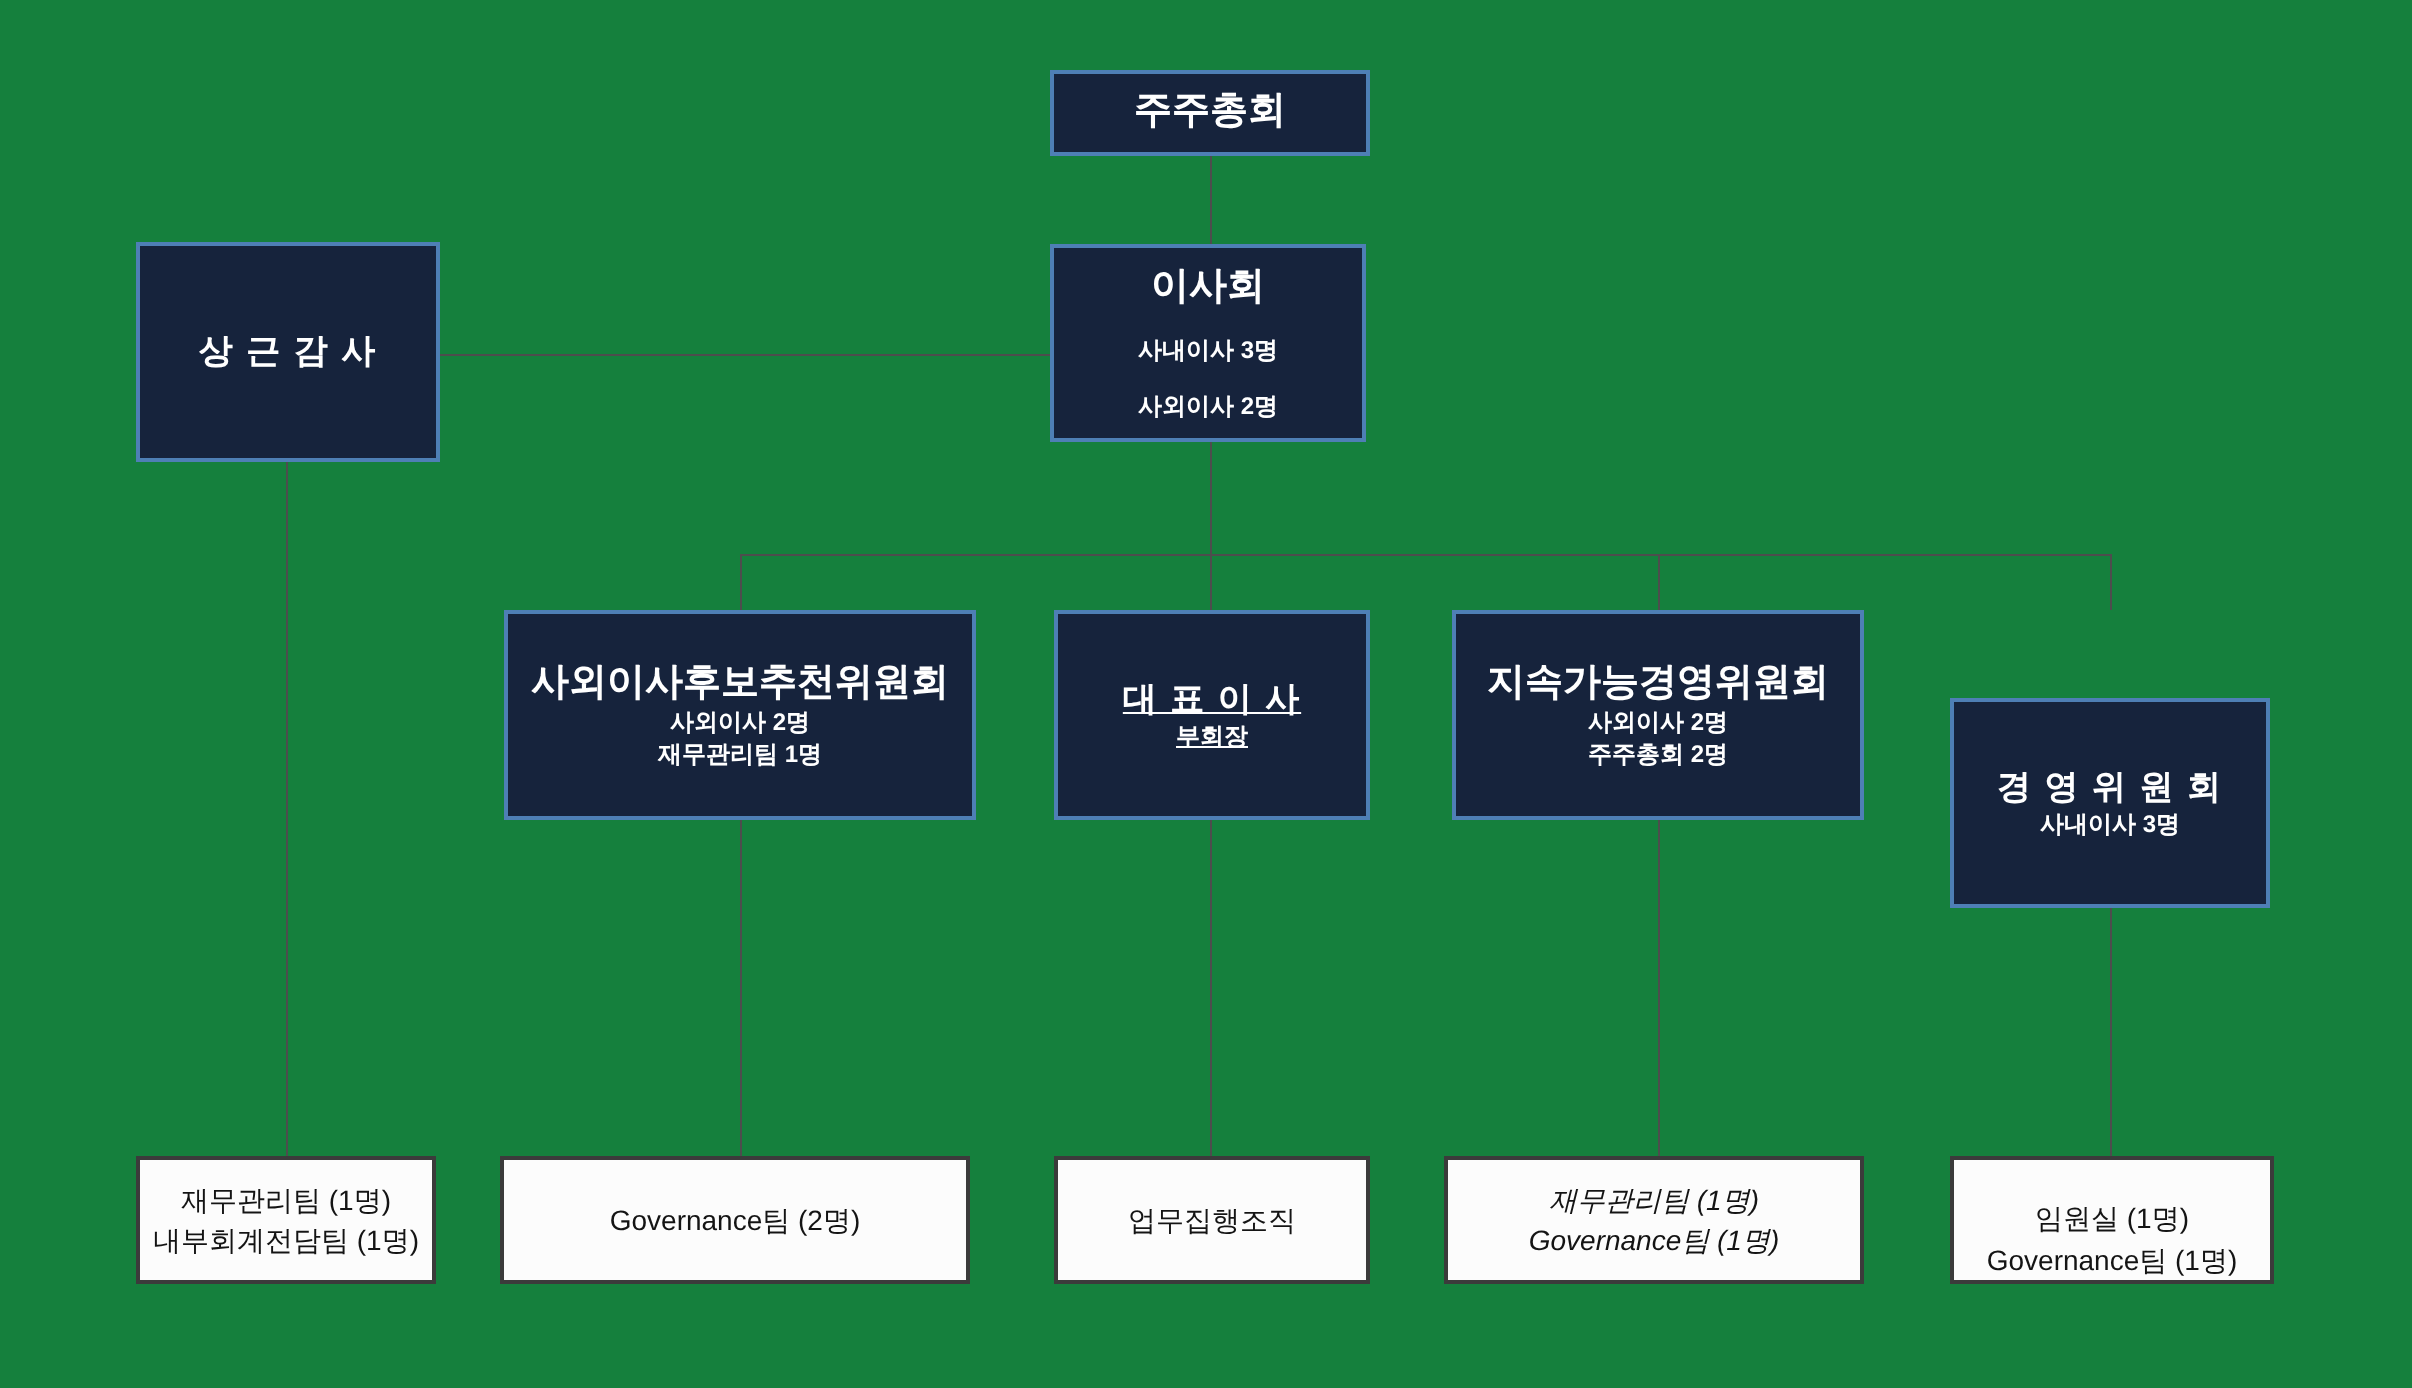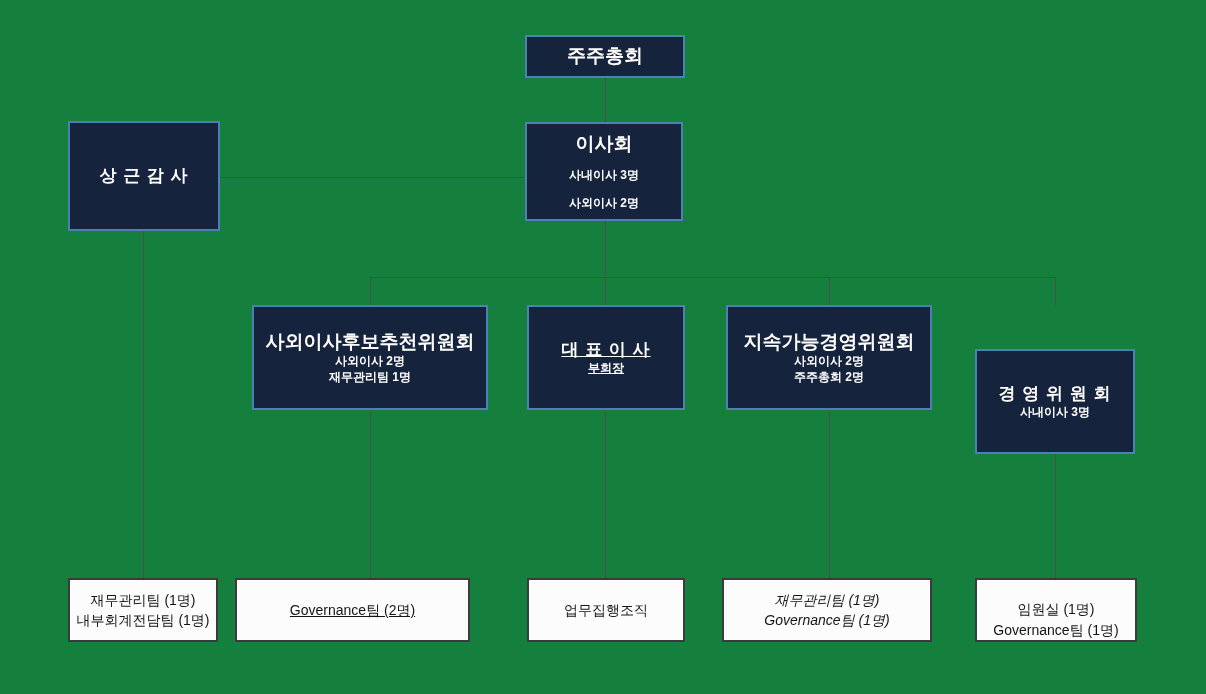--- a/index.html
+++ b/index.html
@@ -105,21 +105,21 @@
   <div class="node" style="left:975px; top:305px; width:160px; height:105px;margin-top:44px;">
     <div class="title-xl">경 영 위 원 회</div>
     <div class="sub">사내이사 3명</div>
   </div>
 
   <div class="team" style="left:68px; width:150px;">
     <div>재무관리팀 (1명)</div>
     <div>내부회계전담팀 (1명)</div>
   </div>
 
-  <div class="team" style="left:235px; width:235px;text-decoration:underline;">
+  <div class="team" style="left:250px; width:235px;">
     <div>Governance팀 (2명)</div>
   </div>
 
   <div class="team" style="left:527px; width:158px;">
     <div>업무집행조직</div>
   </div>
 
   <div class="team" style="left:722px; width:210px;font-style:italic;">
     <div>재무관리팀 (1명)</div>
     <div>Governance팀 (1명)</div>

